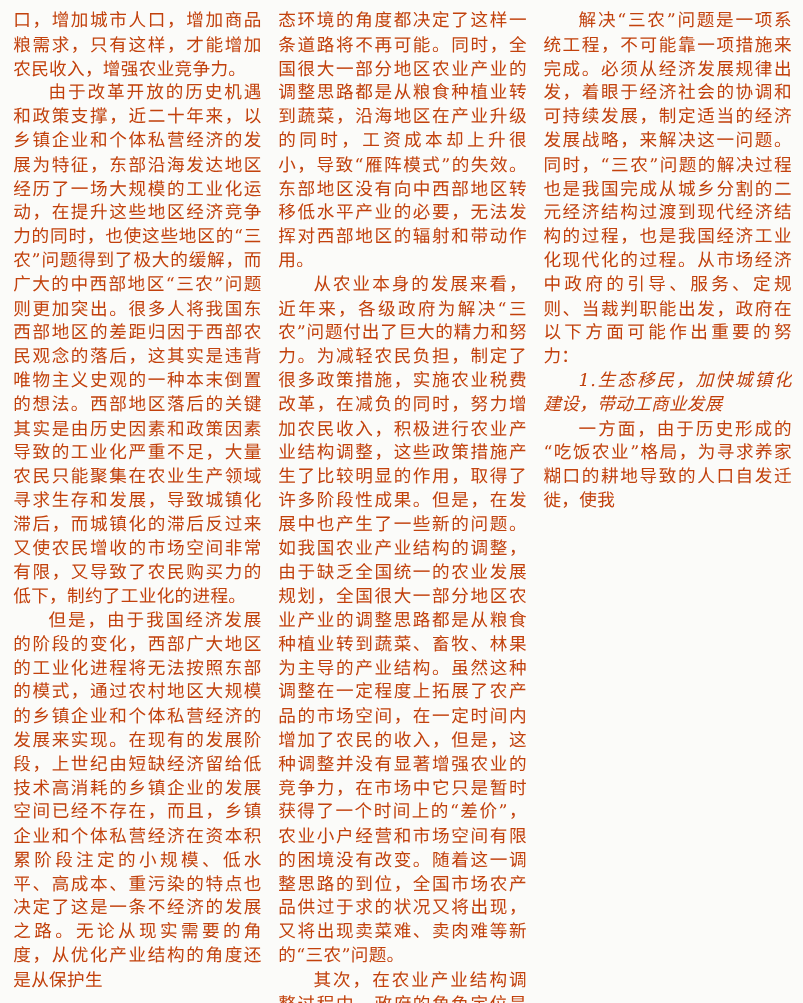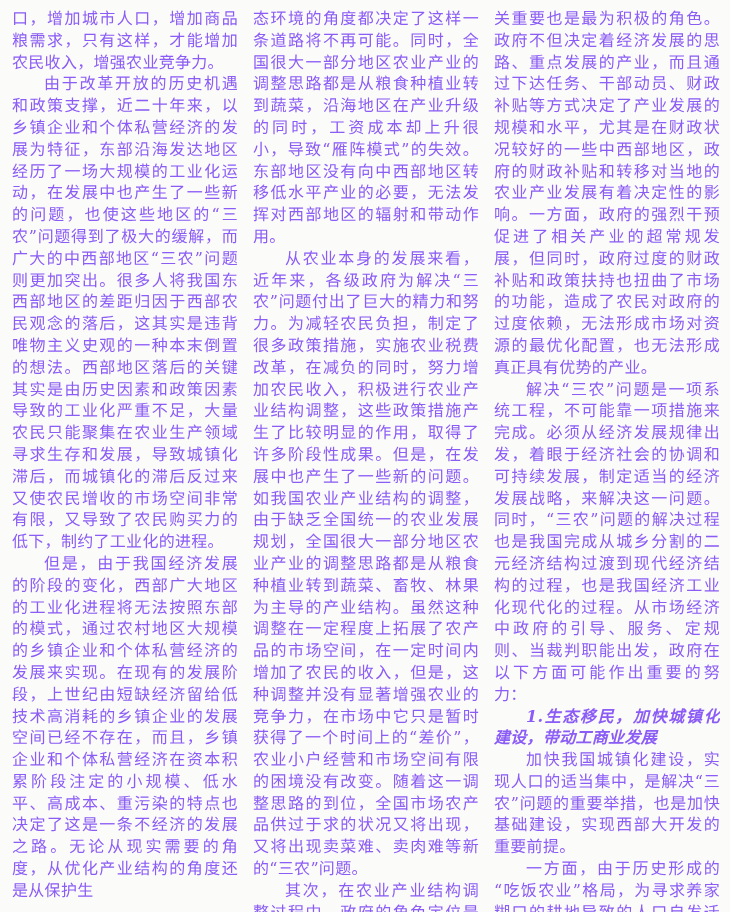--- a/index.html
+++ b/index.html
@@ -11,21 +11,21 @@
     overflow: hidden;
   }
   .page {
     box-sizing: border-box;
     width: 730px;
     height: 912px;
     padding: 8px 24px 0 12px;
     display: flex;
     gap: 15px;
     font-family: "DejaVu Serif", "Liberation Serif", serif;
-    color: #8b5cf6;
+    color: #c2410c;
     background: #fbfbf9;
   }
   .col {
     flex: 0 0 226px;
     width: 226px;
     overflow: hidden;
   }
   .col p, .col h2, .col h3 {
     margin: 0;
     font-size: 16px;
@@ -39,42 +39,40 @@
   .cont      { text-indent: 0; }
   .heading   {
     text-indent: 2em;
     font-weight: 700;
     margin: 9px 0;
     letter-spacing: 0.6px;
   }
   .subheading {
     text-indent: 2em;
     font-style: italic;
-    font-weight: 700;
+    font-weight: 400;
     margin: 8px 0;
   }
 </style>
 </head>
 <body>
 
 <div class="page">
 
   <div class="col">
     <p class="cont">口，增加城市人口，增加商品粮需求，只有这样，才能增加农民收入，增强农业竞争力。</p>
-    <p class="para">由于改革开放的历史机遇和政策支撑，近二十年来，以乡镇企业和个体私营经济的发展为特征，东部沿海发达地区经历了一场大规模的工业化运动，在发展中也产生了一些新的问题，也使这些地区的“三农”问题得到了极大的缓解，而广大的中西部地区“三农”问题则更加突出。很多人将我国东西部地区的差距归因于西部农民观念的落后，这其实是违背唯物主义史观的一种本末倒置的想法。西部地区落后的关键其实是由历史因素和政策因素导致的工业化严重不足，大量农民只能聚集在农业生产领域寻求生存和发展，导致城镇化滞后，而城镇化的滞后反过来又使农民增收的市场空间非常有限，又导致了农民购买力的低下，制约了工业化的进程。</p>
+    <p class="para">由于改革开放的历史机遇和政策支撑，近二十年来，以乡镇企业和个体私营经济的发展为特征，东部沿海发达地区经历了一场大规模的工业化运动，在提升这些地区经济竞争力的同时，也使这些地区的“三农”问题得到了极大的缓解，而广大的中西部地区“三农”问题则更加突出。很多人将我国东西部地区的差距归因于西部农民观念的落后，这其实是违背唯物主义史观的一种本末倒置的想法。西部地区落后的关键其实是由历史因素和政策因素导致的工业化严重不足，大量农民只能聚集在农业生产领域寻求生存和发展，导致城镇化滞后，而城镇化的滞后反过来又使农民增收的市场空间非常有限，又导致了农民购买力的低下，制约了工业化的进程。</p>
     <p class="para">但是，由于我国经济发展的阶段的变化，西部广大地区的工业化进程将无法按照东部的模式，通过农村地区大规模的乡镇企业和个体私营经济的发展来实现。在现有的发展阶段，上世纪由短缺经济留给低技术高消耗的乡镇企业的发展空间已经不存在，而且，乡镇企业和个体私营经济在资本积累阶段注定的小规模、低水平、高成本、重污染的特点也决定了这是一条不经济的发展之路。无论从现实需要的角度，从优化产业结构的角度还是从保护生</p>
   </div>
 
   <div class="col">
     <p class="cont">态环境的角度都决定了这样一条道路将不再可能。同时，全国很大一部分地区农业产业的调整思路都是从粮食种植业转到蔬菜，沿海地区在产业升级的同时，工资成本却上升很小，导致“雁阵模式”的失效。东部地区没有向中西部地区转移低水平产业的必要，无法发挥对西部地区的辐射和带动作用。</p>
     <p class="para">从农业本身的发展来看，近年来，各级政府为解决“三农”问题付出了巨大的精力和努力。为减轻农民负担，制定了很多政策措施，实施农业税费改革，在减负的同时，努力增加农民收入，积极进行农业产业结构调整，这些政策措施产生了比较明显的作用，取得了许多阶段性成果。但是，在发展中也产生了一些新的问题。如我国农业产业结构的调整，由于缺乏全国统一的农业发展规划，全国很大一部分地区农业产业的调整思路都是从粮食种植业转到蔬菜、畜牧、林果为主导的产业结构。虽然这种调整在一定程度上拓展了农产品的市场空间，在一定时间内增加了农民的收入，但是，这种调整并没有显著增强农业的竞争力，在市场中它只是暂时获得了一个时间上的“差价”，农业小户经营和市场空间有限的困境没有改变。随着这一调整思路的到位，全国市场农产品供过于求的状况又将出现，又将出现卖菜难、卖肉难等新的“三农”问题。</p>
     <p class="para">其次，在农业产业结构调整过程中，政府的角色定位是一个非常重要的问题。当前，地方政府在当地农村经济发展中扮演着至</p>
   </div>
 
   <div class="col">
-    <p class="cont">关重要也是最为积极的角色。政府不但决定着经济发展的思路、重点发展的产业，而且通过下达任务、干部动员、财政补贴等方式决定了产业发展的规模和水平，尤其是在财政状况较好的一些中西部地区，政府的财政补贴和转移对当地的农业产业发展有着决定性的影响。一方面，政府的强烈干预促进了相关产业的超常规发展，但同时，政府过度的财政补贴和政策扶持也扭曲了市场的功能，造成了农民对政府的过度依赖，无法形成市场对资源的最优化配置，也无法形成真正具有优势的产业。</p>
     <p class="para">解决“三农”问题是一项系统工程，不可能靠一项措施来完成。必须从经济发展规律出发，着眼于经济社会的协调和可持续发展，制定适当的经济发展战略，来解决这一问题。同时，“三农”问题的解决过程也是我国完成从城乡分割的二元经济结构过渡到现代经济结构的过程，也是我国经济工业化现代化的过程。从市场经济中政府的引导、服务、定规则、当裁判职能出发，政府在以下方面可能作出重要的努力：</p>
     <h3 class="subheading">1.生态移民，加快城镇化建设，带动工商业发展</h3>
-    <p class="para">加快我国城镇化建设，实现人口的适当集中，是解决“三农”问题的重要举措，也是加快基础建设，实现西部大开发的重要前提。</p>
     <p class="para">一方面，由于历史形成的“吃饭农业”格局，为寻求养家糊口的耕地导致的人口自发迁徙，使我</p>
   </div>
 
 </div>
 
 </body></html>

